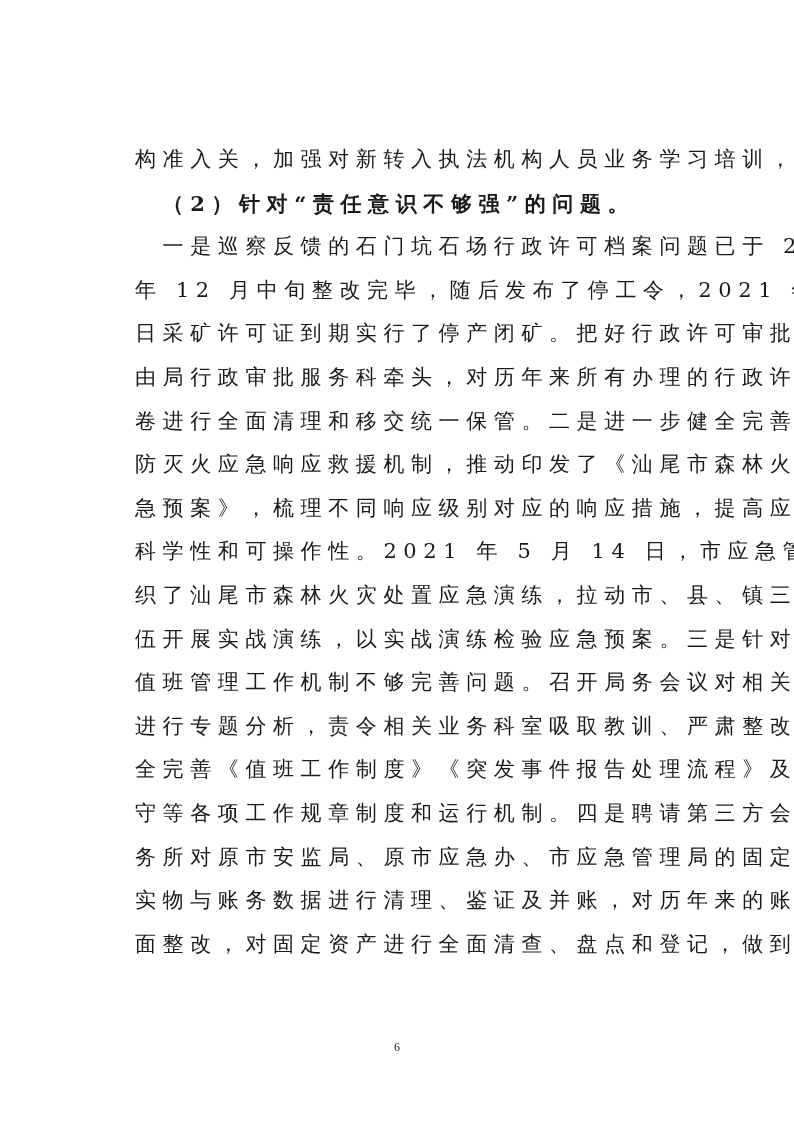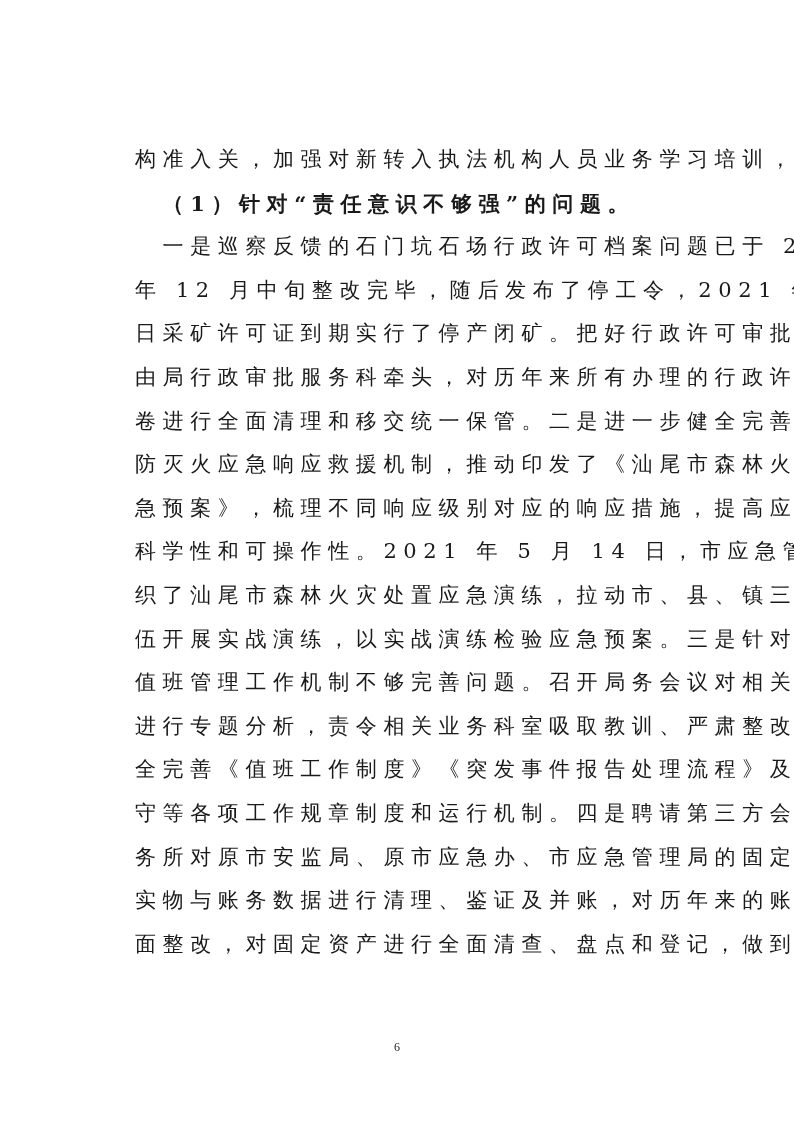--- a/index.html
+++ b/index.html
@@ -15,21 +15,21 @@
   </style>
 </head>
 <body>
 
 <div class="page">
   <div class="body-text" id="body-text">
       <div>
         <div class="line">构准入关，加强对新转入执法机构人员业务学习培训，在日</div>
       </div>
       <div>
-        <div class="line heading-line">　（1）针对“责任意识不够强”的问题。</div>
+        <div class="line heading-line">　（2）针对“责任意识不够强”的问题。</div>
       </div>
       <div>
         <div class="line">　一是巡察反馈的石门坑石场行政许可档案问题已于 2020</div>
         <div class="line">年 12 月中旬整改完毕，随后发布了停工令，2021 年 3 月 8</div>
         <div class="line">日采矿许可证到期实行了停产闭矿。把好行政许可审批关，</div>
         <div class="line">由局行政审批服务科牵头，对历年来所有办理的行政许可案</div>
         <div class="line">卷进行全面清理和移交统一保管。二是进一步健全完善森林</div>
         <div class="line">防灭火应急响应救援机制，推动印发了《汕尾市森林火灾应</div>
         <div class="line">急预案》，梳理不同响应级别对应的响应措施，提高应对措施</div>
         <div class="line">科学性和可操作性。2021 年 5 月 14 日，市应急管理局牵头组</div>

